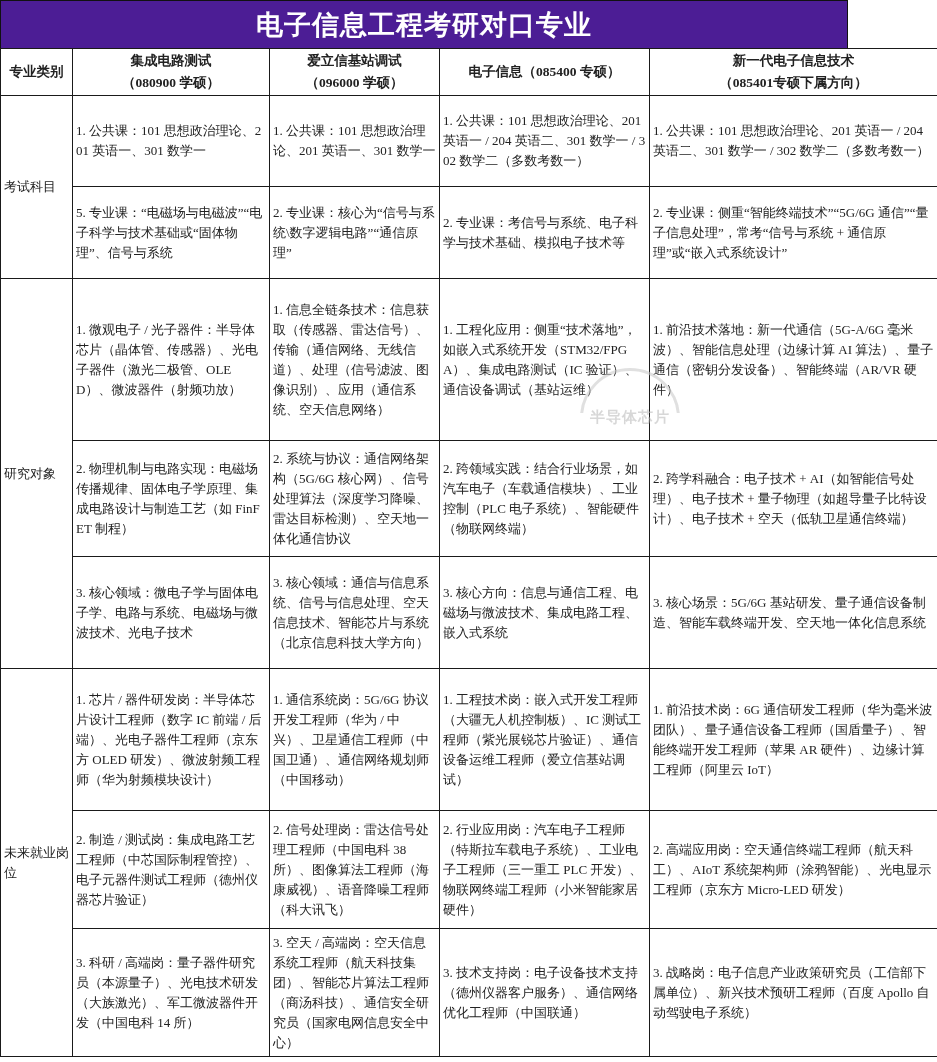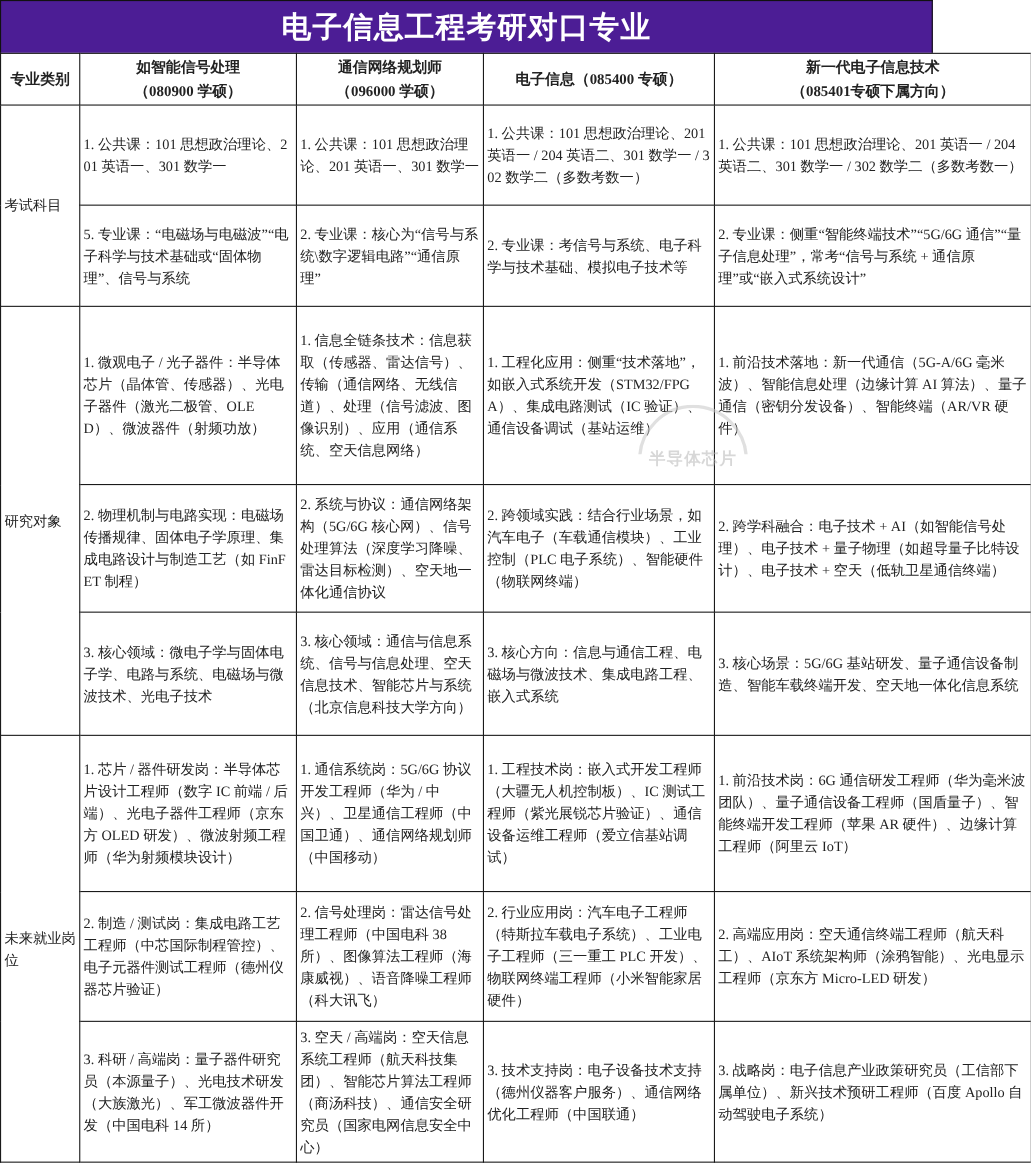--- a/index.html
+++ b/index.html
@@ -48,25 +48,25 @@
     <col style="width:72px">
     <col style="width:197px">
     <col style="width:170px">
     <col style="width:210px">
     <col style="width:288px">
   </colgroup>
   <thead>
     <tr>
       <th>专业类别</th>
       <th>
-          <div>如智能信号处理</div>
+          <div>集成电路测试</div>
           <div>（080900 学硕）</div>
         </th>
       <th>
-          <div>通信网络规划师</div>
+          <div>爱立信基站调试</div>
           <div>（096000 学硕）</div>
         </th>
       <th>
           <div>电子信息（085400 专硕）</div>
         </th>
       <th>
           <div>新一代电子信息技术</div>
           <div>（085401专硕下属方向）</div>
         </th>
     </tr>

